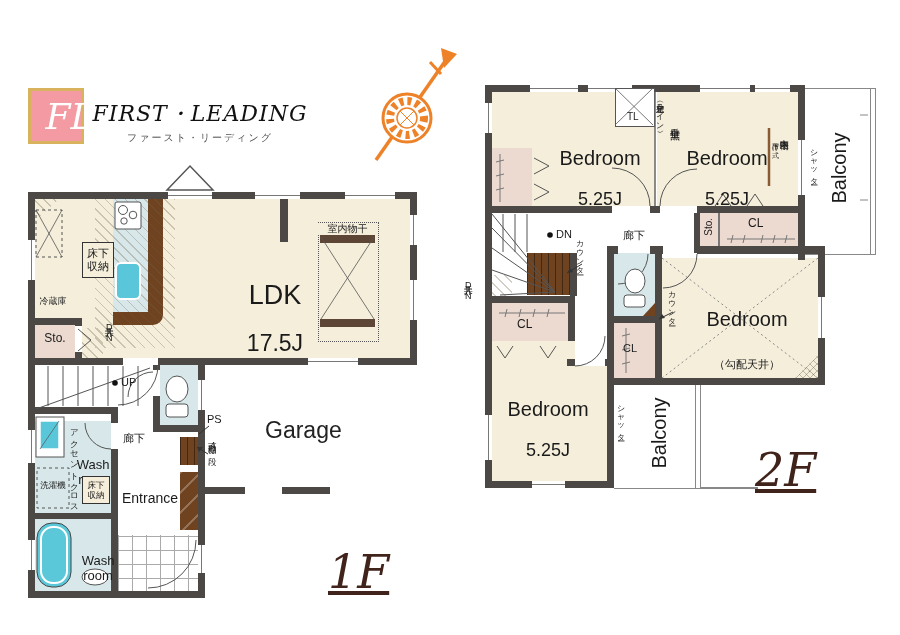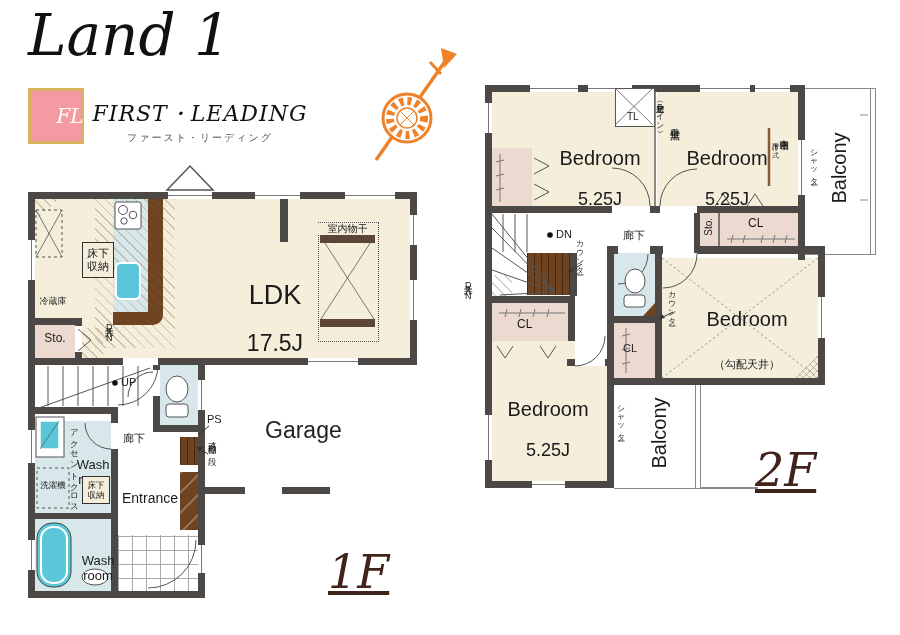--- a/index.html
+++ b/index.html
@@ -28,24 +28,23 @@
   .flabel{position:absolute;font-family:"DejaVu Serif",serif;font-style:italic;color:#40231a;text-decoration:underline;}
   svg{position:absolute;overflow:visible;}
   .serif{font-family:"DejaVu Serif",serif;}
 </style>
 </head>
 <body>
 
 <div id="canvas">
 
   <div class="abs" style="left:0;top:0;width:460px;height:170px;">
-    <div class="lbl serif" style="left:28px;top:2px;width:290px;font-style:italic;font-size:58px;color:#111;">Land 1</div>
     <div class="abs" style="left:28px;top:88px;width:50px;height:50px;background:#f49aa2;border:3px solid #d8b25c;
                 display:flex;align-items:center;justify-content:center;">
-      <span class="serif" style="font-style:italic;font-size:20px;color:#fff;margin-left:28px;">FL</span>
+      <span class="serif" style="font-style:italic;font-size:36px;color:#fff;margin-left:28px;">FL</span>
     </div>
     <div class="lbl ctr" style="left:86px;top:132px;width:228px;font-size:10px;letter-spacing:2px;color:#555;">ファースト・リーディング</div>
     <div class="lbl ctr serif" style="left:86px;top:101px;width:228px;font-style:italic;font-size:22px;letter-spacing:1px;color:#111;">FIRST・LEADING</div>
   </div>
 
   <svg style="left:362px;top:38px;" width="100" height="130" viewBox="0 0 100 130">
     <line x1="14" y1="122" x2="84" y2="22" stroke="#ee8229" stroke-width="3.5"></line>
     <polygon points="79,10 95,16 82,30" fill="#ee8229"></polygon>
     <line x1="68" y1="24" x2="79" y2="36" stroke="#ee8229" stroke-width="3"></line>
     <circle cx="45" cy="80" r="24" fill="#fff" stroke="#ee8229" stroke-width="3"></circle>

